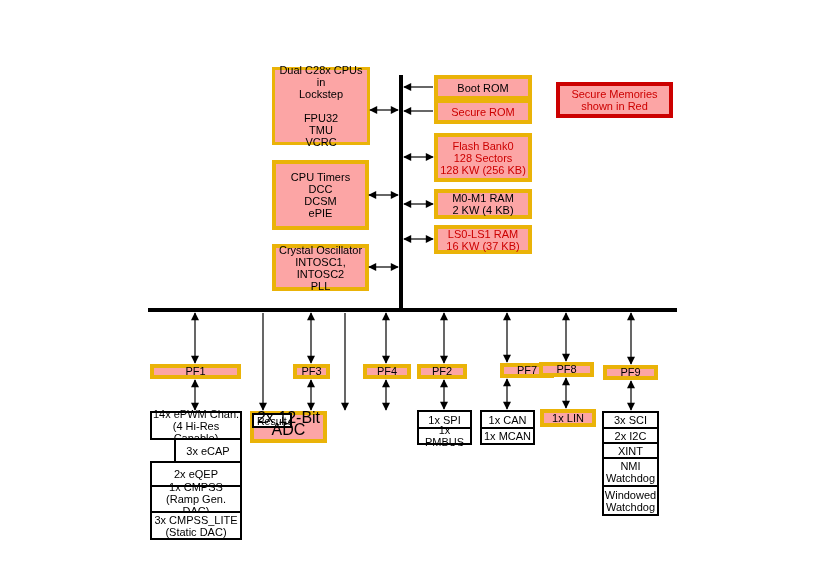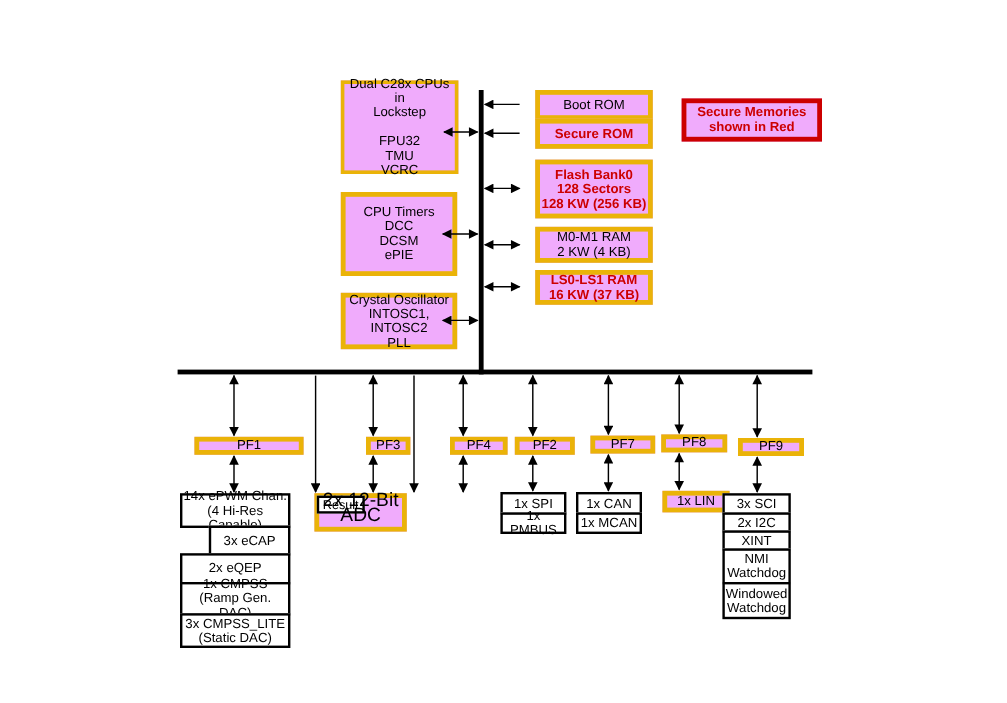--- a/index.html
+++ b/index.html
@@ -1,22 +1,22 @@
 <!DOCTYPE html>
 <html><head>
 <meta charset="utf-8">
 <style>
   html,body{margin:0;padding:0;background:#fff;}
   #canvas{position:relative;width:839px;height:586px;background:#fff;overflow:hidden;
           font-family:"Liberation Sans",sans-serif;color:#000;}
-  .box{position:absolute;box-sizing:border-box;background:#f0abfc;border:4px solid #eab308;
+  .box{position:absolute;box-sizing:border-box;background:#fca5a5;border:4px solid #eab308;
        display:flex;align-items:center;justify-content:center;text-align:center;
-       white-space:pre-line;font-size:11px;line-height:12px;margin-left:12px;}
+       white-space:pre-line;font-size:11px;line-height:12px;}
   .thick{border-width:3px;}
-  .red{color:#cc0000;font-weight:bold;}
+  .red{color:#cc0000;}
   .redborder{border-color:#cc0000;}
   .bus{position:absolute;background:#000;}
   .pf{font-size:11px;line-height:11px;}
   .col{position:absolute;box-sizing:border-box;}
   .col .cell{position:relative;box-sizing:border-box;background:#fff;border:2px solid #000;
        display:flex;align-items:center;justify-content:center;text-align:center;
        white-space:pre-line;font-size:11px;line-height:12px;margin-top:-2px;}
   .col .cell:first-child{margin-top:0;}
   .tabbox{position:absolute;left:-2px;top:-2px;box-sizing:border-box;background:#fff;
        border:2px solid #000;font-size:10.5px;line-height:10px;display:flex;
@@ -59,21 +59,21 @@
   <div class="box red redborder" style="left:556px;top:82px;width:117px;height:36px;">Secure Memories
 shown in Red</div>
 
   <div class="bus" style="left:399px;top:75px;width:4px;height:237px;"></div>
   <div class="bus" style="left:148px;top:308px;width:529px;height:4px;"></div>
 
   <div class="box pf" style="left:150px;top:364px;width:91px;height:15px;">PF1</div>
   <div class="box pf" style="left:293px;top:364px;width:37px;height:15px;">PF3</div>
   <div class="box pf" style="left:363px;top:364px;width:48px;height:15px;">PF4</div>
   <div class="box pf" style="left:417px;top:364px;width:50px;height:15px;">PF2</div>
-  <div class="box pf" style="left:480px;top:363px;width:54px;height:15px;">PF7</div>
+  <div class="box pf" style="left:500px;top:363px;width:54px;height:15px;">PF7</div>
   <div class="box pf" style="left:539px;top:362px;width:55px;height:15px;">PF8</div>
   <div class="box pf" style="left:603px;top:365px;width:55px;height:15px;">PF9</div>
 
   <div class="col" style="left:150px;top:411px;width:92px;">
     <div class="cell" style="height:29px;">14x ePWM Chan.
 (4 Hi-Res Capable)</div>
     <div class="cell" style="height:25px;margin-left:24px;">3x eCAP</div>
     <div class="cell" style="height:26px;">2x eQEP</div>
     <div class="cell" style="height:28px;">1x CMPSS
 (Ramp Gen. DAC)</div>

